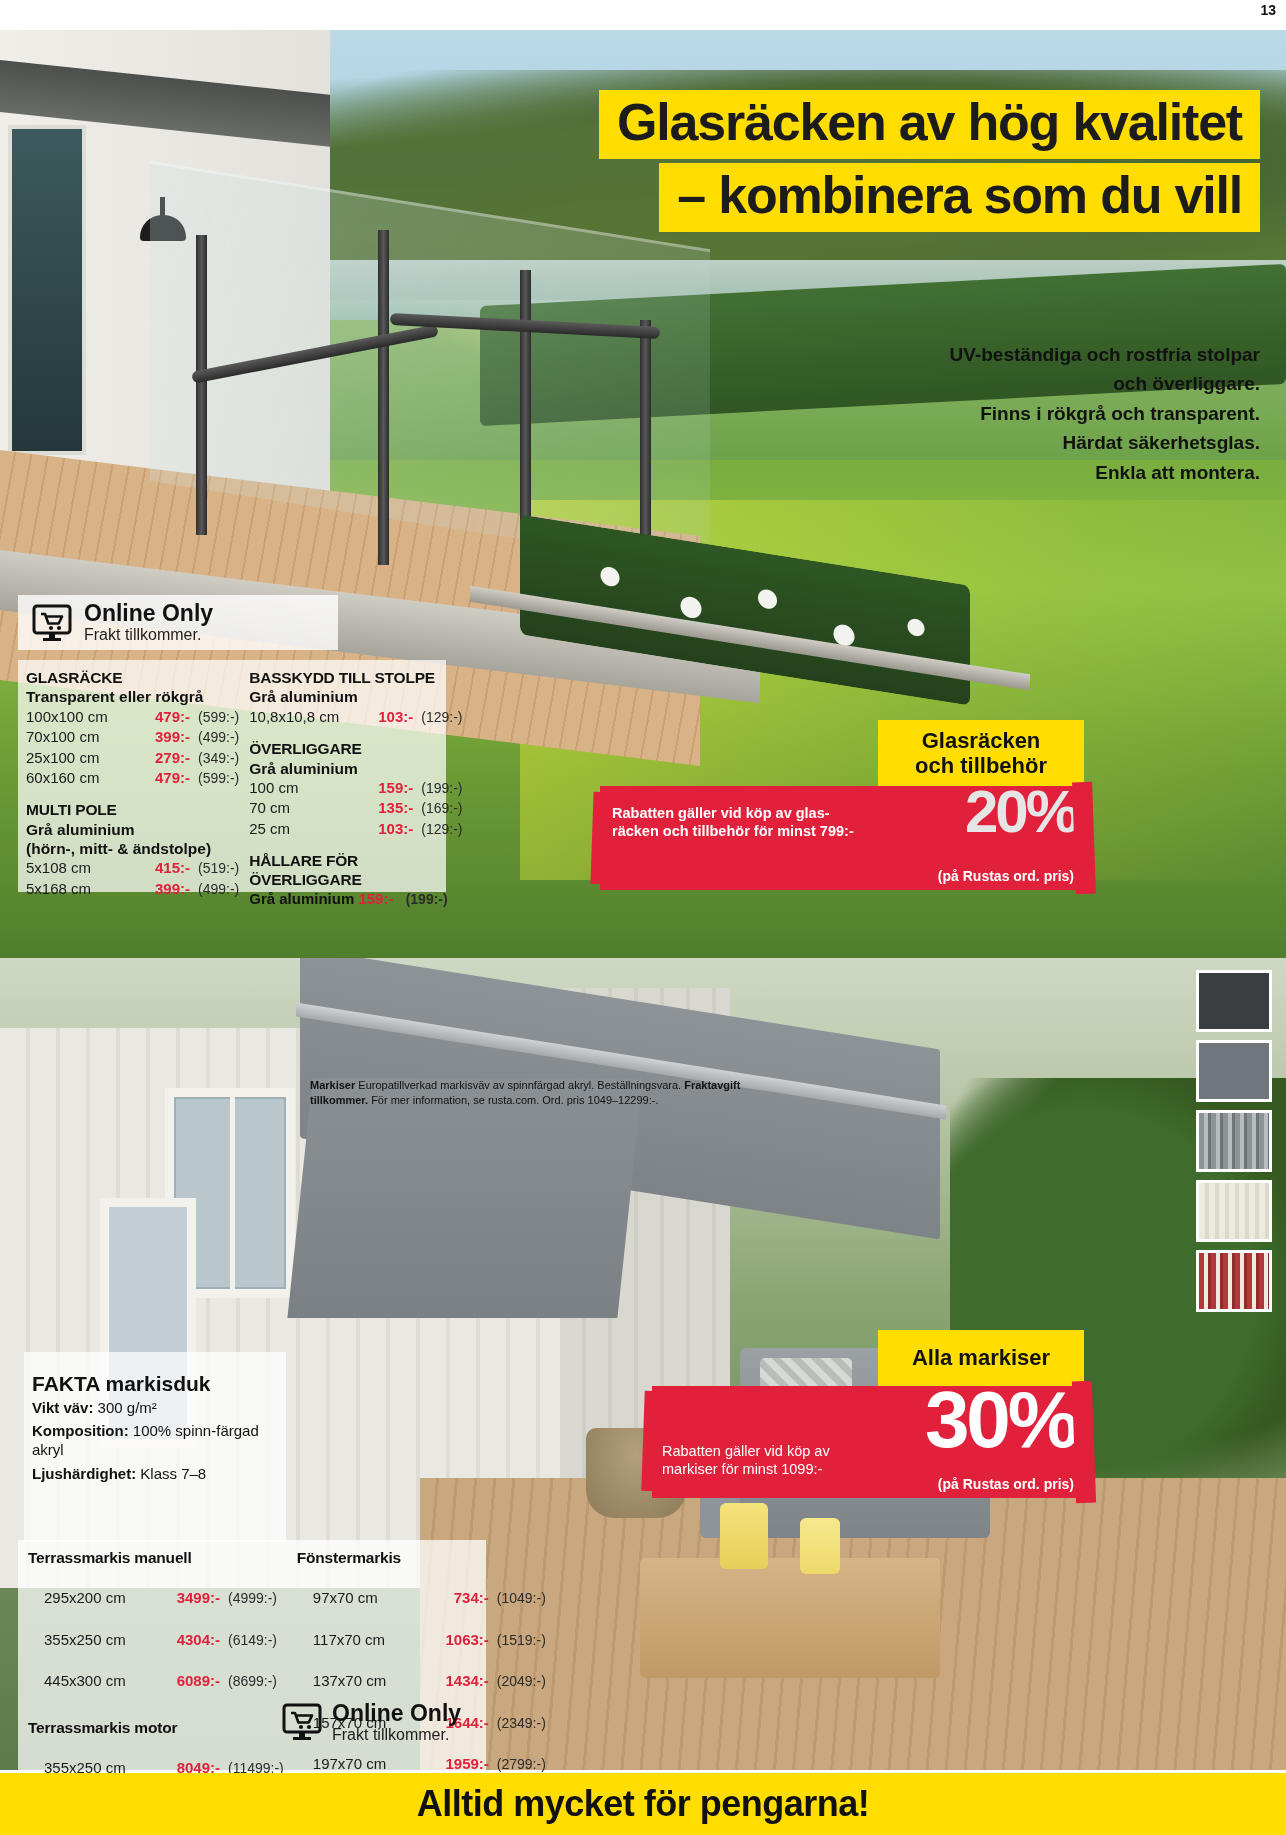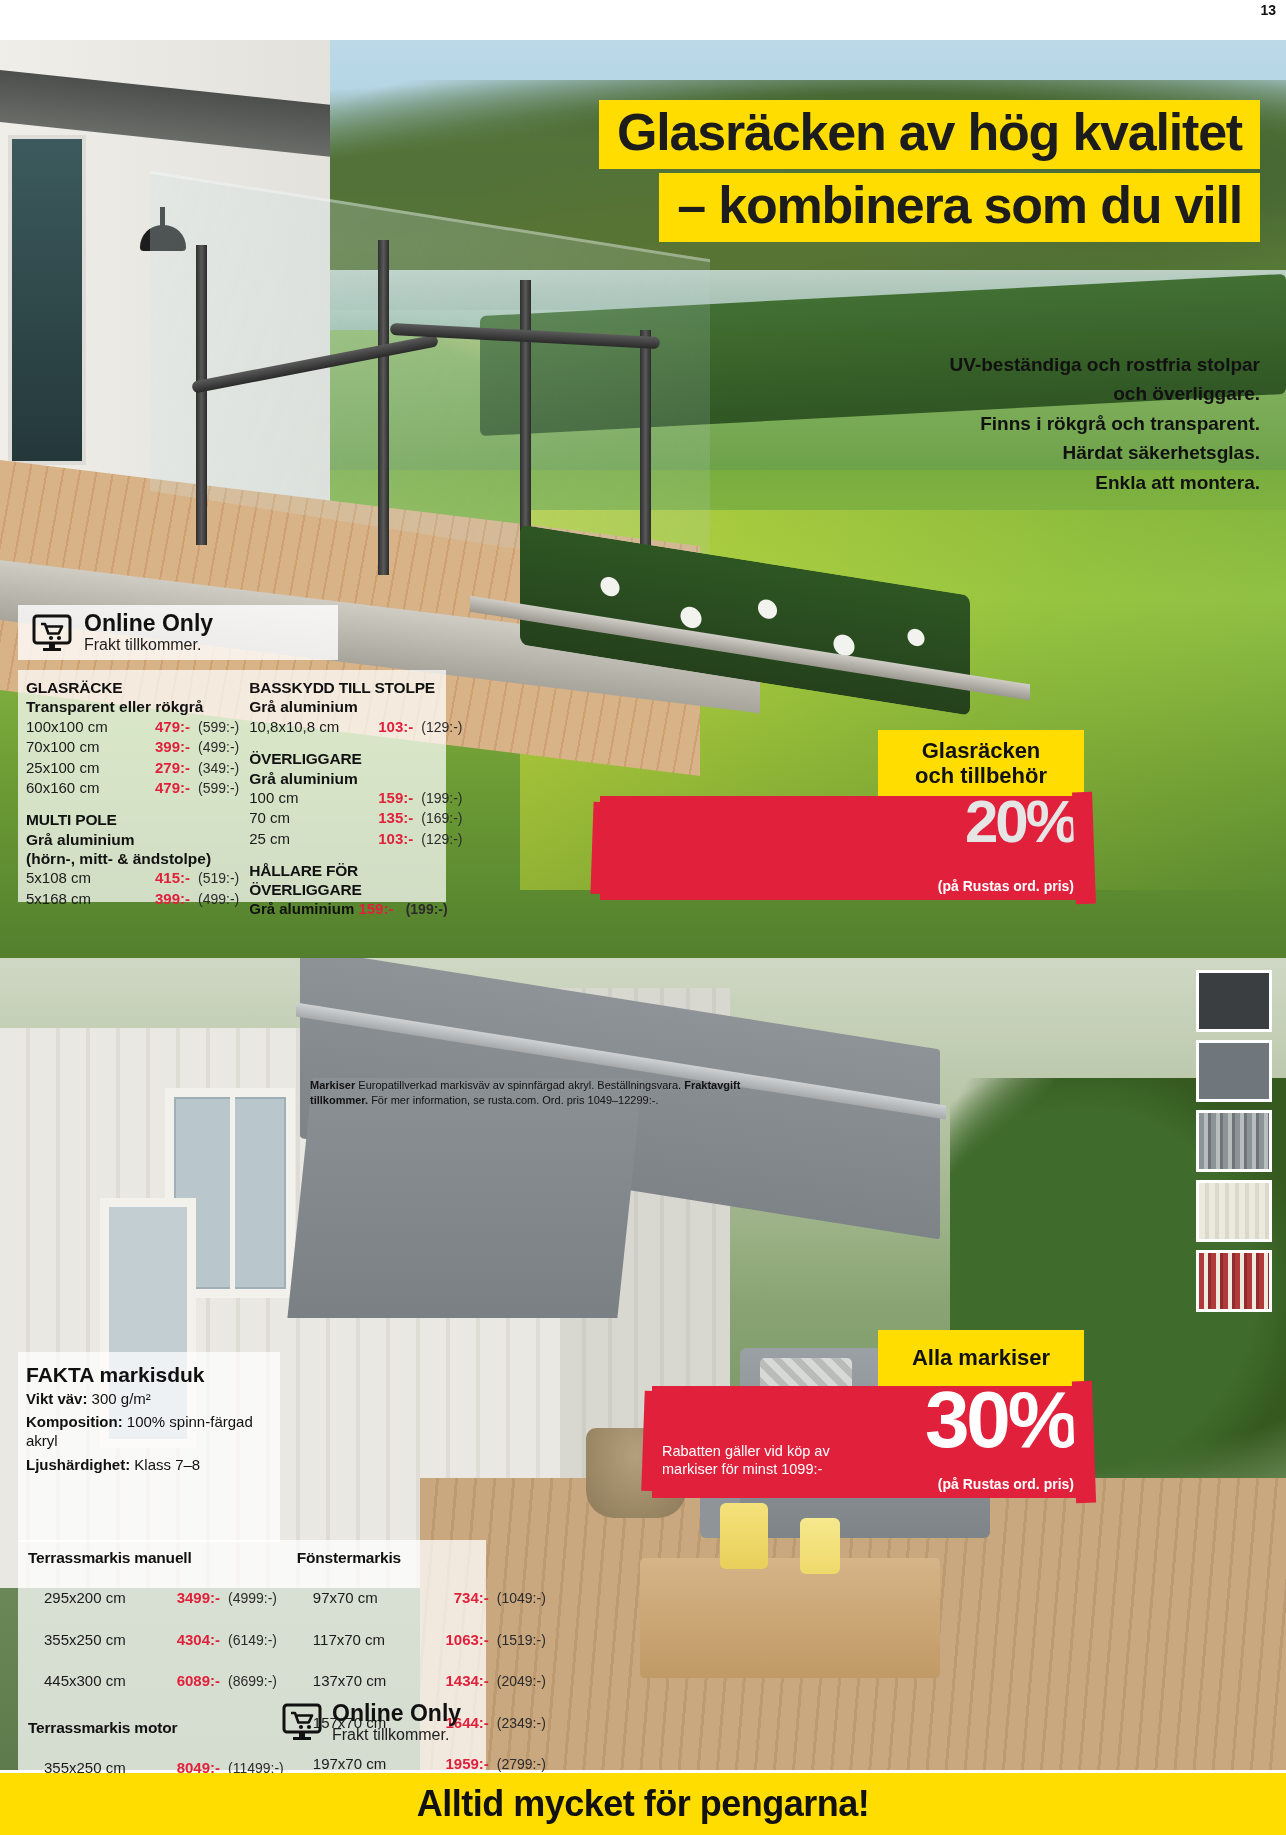--- a/index.html
+++ b/index.html
@@ -14,21 +14,21 @@
   .page { position: relative; width: 1286px; height: 1835px; }
 
   
   .page-num {
     position: absolute; top: 2px; right: 10px;
     font-size: 14px; font-weight: 700; color: #111;
   }
 
   
   .sec1 {
-    position: absolute; left: 0; top: 40px; width: 1286px; height: 940px;
+    position: absolute; left: 0; top: 30px; width: 1286px; height: 940px;
     overflow: hidden;
   }
   
   .photo1 { position: absolute; inset: 0; background:
       linear-gradient(to bottom, #bcd9e8 0%, #a8cfe0 16%, #cfe3c6 22%, #8fb86a 30%, #6fa34b 45%, #4e8a3a 70%, #3f7a33 100%);
   }
   .sky-glow { position:absolute; left:380px; top:120px; width:560px; height:230px;
      background: radial-gradient(ellipse at center, rgba(255,238,170,.95) 0%, rgba(255,225,140,.45) 45%, rgba(255,225,140,0) 72%); }
   .water { position:absolute; left:300px; top:230px; width:986px; height:60px;
      background: linear-gradient(to bottom, #cfe0df, #9fc0bb); opacity:.85; }
@@ -183,22 +183,22 @@
   
   .swatches { position:absolute; right:14px; top:12px; width:76px; }
   .swatch { width:76px; height:62px; margin-bottom:8px; border:3px solid #ffffff; }
 
   
   .mark-desc { position:absolute; left:310px; top:1078px; width:470px;
      font-size:11px; line-height:1.38; color:#111; }
   .mark-desc b { font-weight:800; }
 
   
-  .fakta { position:absolute; left:18px; top:1352px; width:262px; height:190px;
-     background: rgba(255,255,255,.72); padding:11px 8px; }
+  .fakta { position:absolute; left:24px; top:1352px; width:262px; height:190px;
+     background: rgba(255,255,255,.72); padding:20px 8px; }
   .fakta h3 { font-size:21px; font-weight:800; margin-bottom:2px; color:#111; }
   .fakta p { font-size:15px; line-height:1.28; color:#111; margin-bottom:4px; }
   .fakta p b { font-weight:800; }
 
   
   .pricepanel2 { position:absolute; left:18px; top:1540px; width:468px; height:230px;
      background: rgba(255,255,255,.74); padding:8px 10px; display:flex; gap:12px; }
   .psize2 { width:112px; flex:0 0 112px;margin-left:16px; }
   .pnew2 { color:#e1213c; font-weight:800; width:64px; flex:0 0 64px; text-align:right;margin-top:21px; }
 
@@ -372,20 +372,24 @@
     </div>
 
     <div class="promo1-label">
       <span>
         <span>Glasräcken</span><br>
         <span>och tillbehör</span>
       </span>
     </div>
 
     <div class="redstamp1">
+      <div class="stamp-left">
+        <span>Rabatten gäller vid köp av glas-</span><br>
+        <span>räcken och tillbehör för minst 799:-</span>
+      </div>
       <div class="stamp-pct">20%</div>
       <div class="stamp-note">(på Rustas ord. pris)</div>
     </div>
   </div>
 
   <div class="rule" style="top:1022px;"></div>
 
   <p class="copy1"><b>Glasräcken</b><span> lyft din uteplats med vårt glasräcke i 6 mm härdat säkerhetsglas – lättskött och enkelt att montera. Välj glas, stolpar och tillbehör för en lösning som passar dig. Finns i transparent eller rökgrå, max monteringshöjd 100 cm. </span><b>Beställningsvara, frakt- och pallavgift tillkommer.</b><span> För mer info och monteringsvideo se </span><b>rusta.com</b><span>. Ord. pris 129–599:-.</span></p>
 
   <div class="rule" style="top:1110px;"></div>

